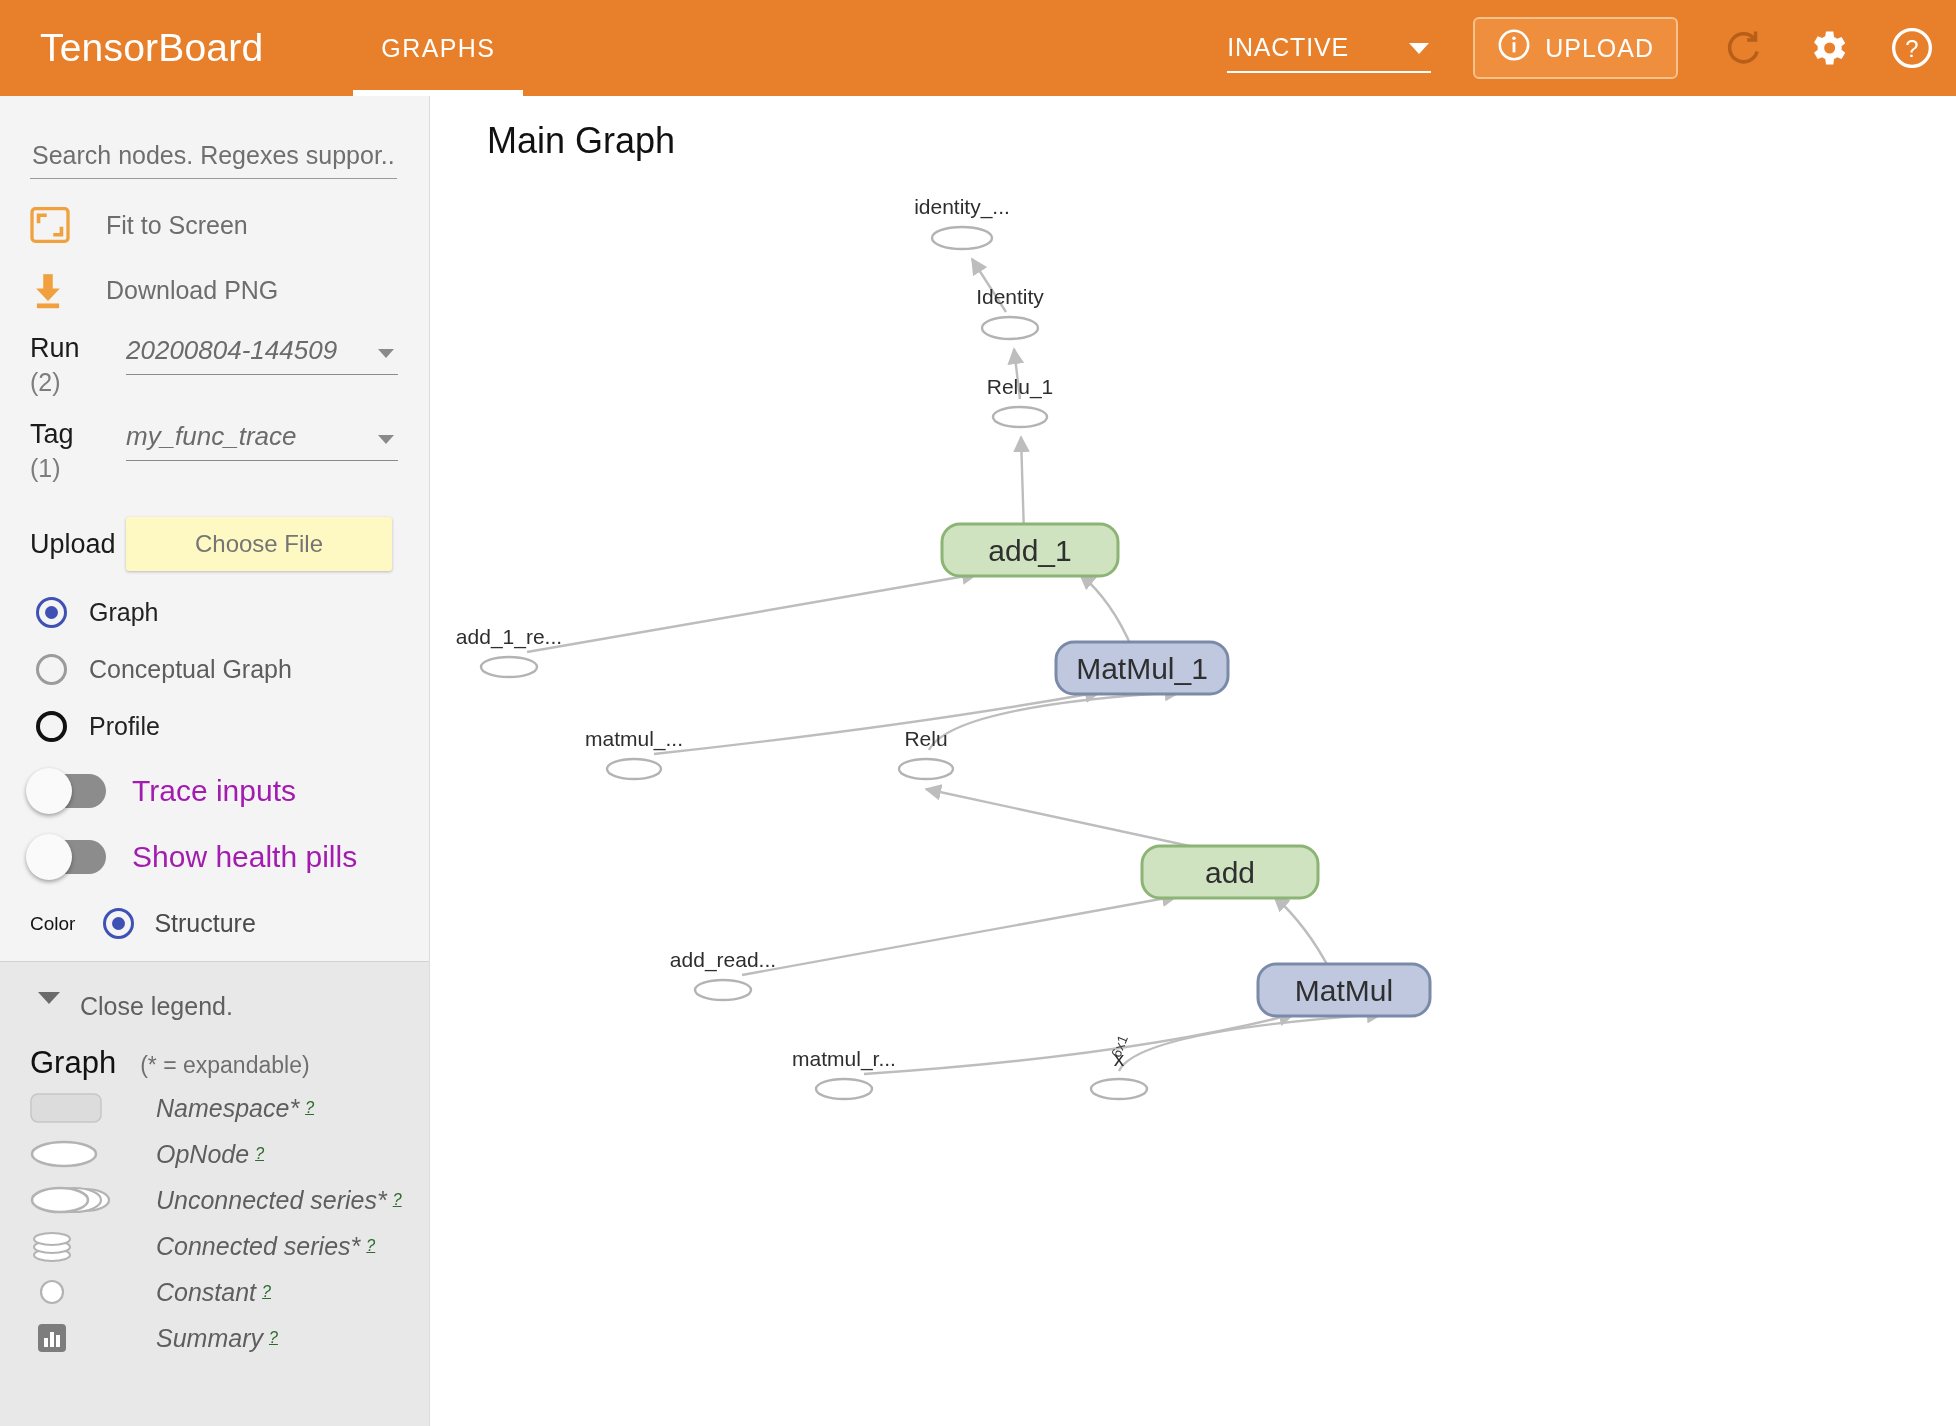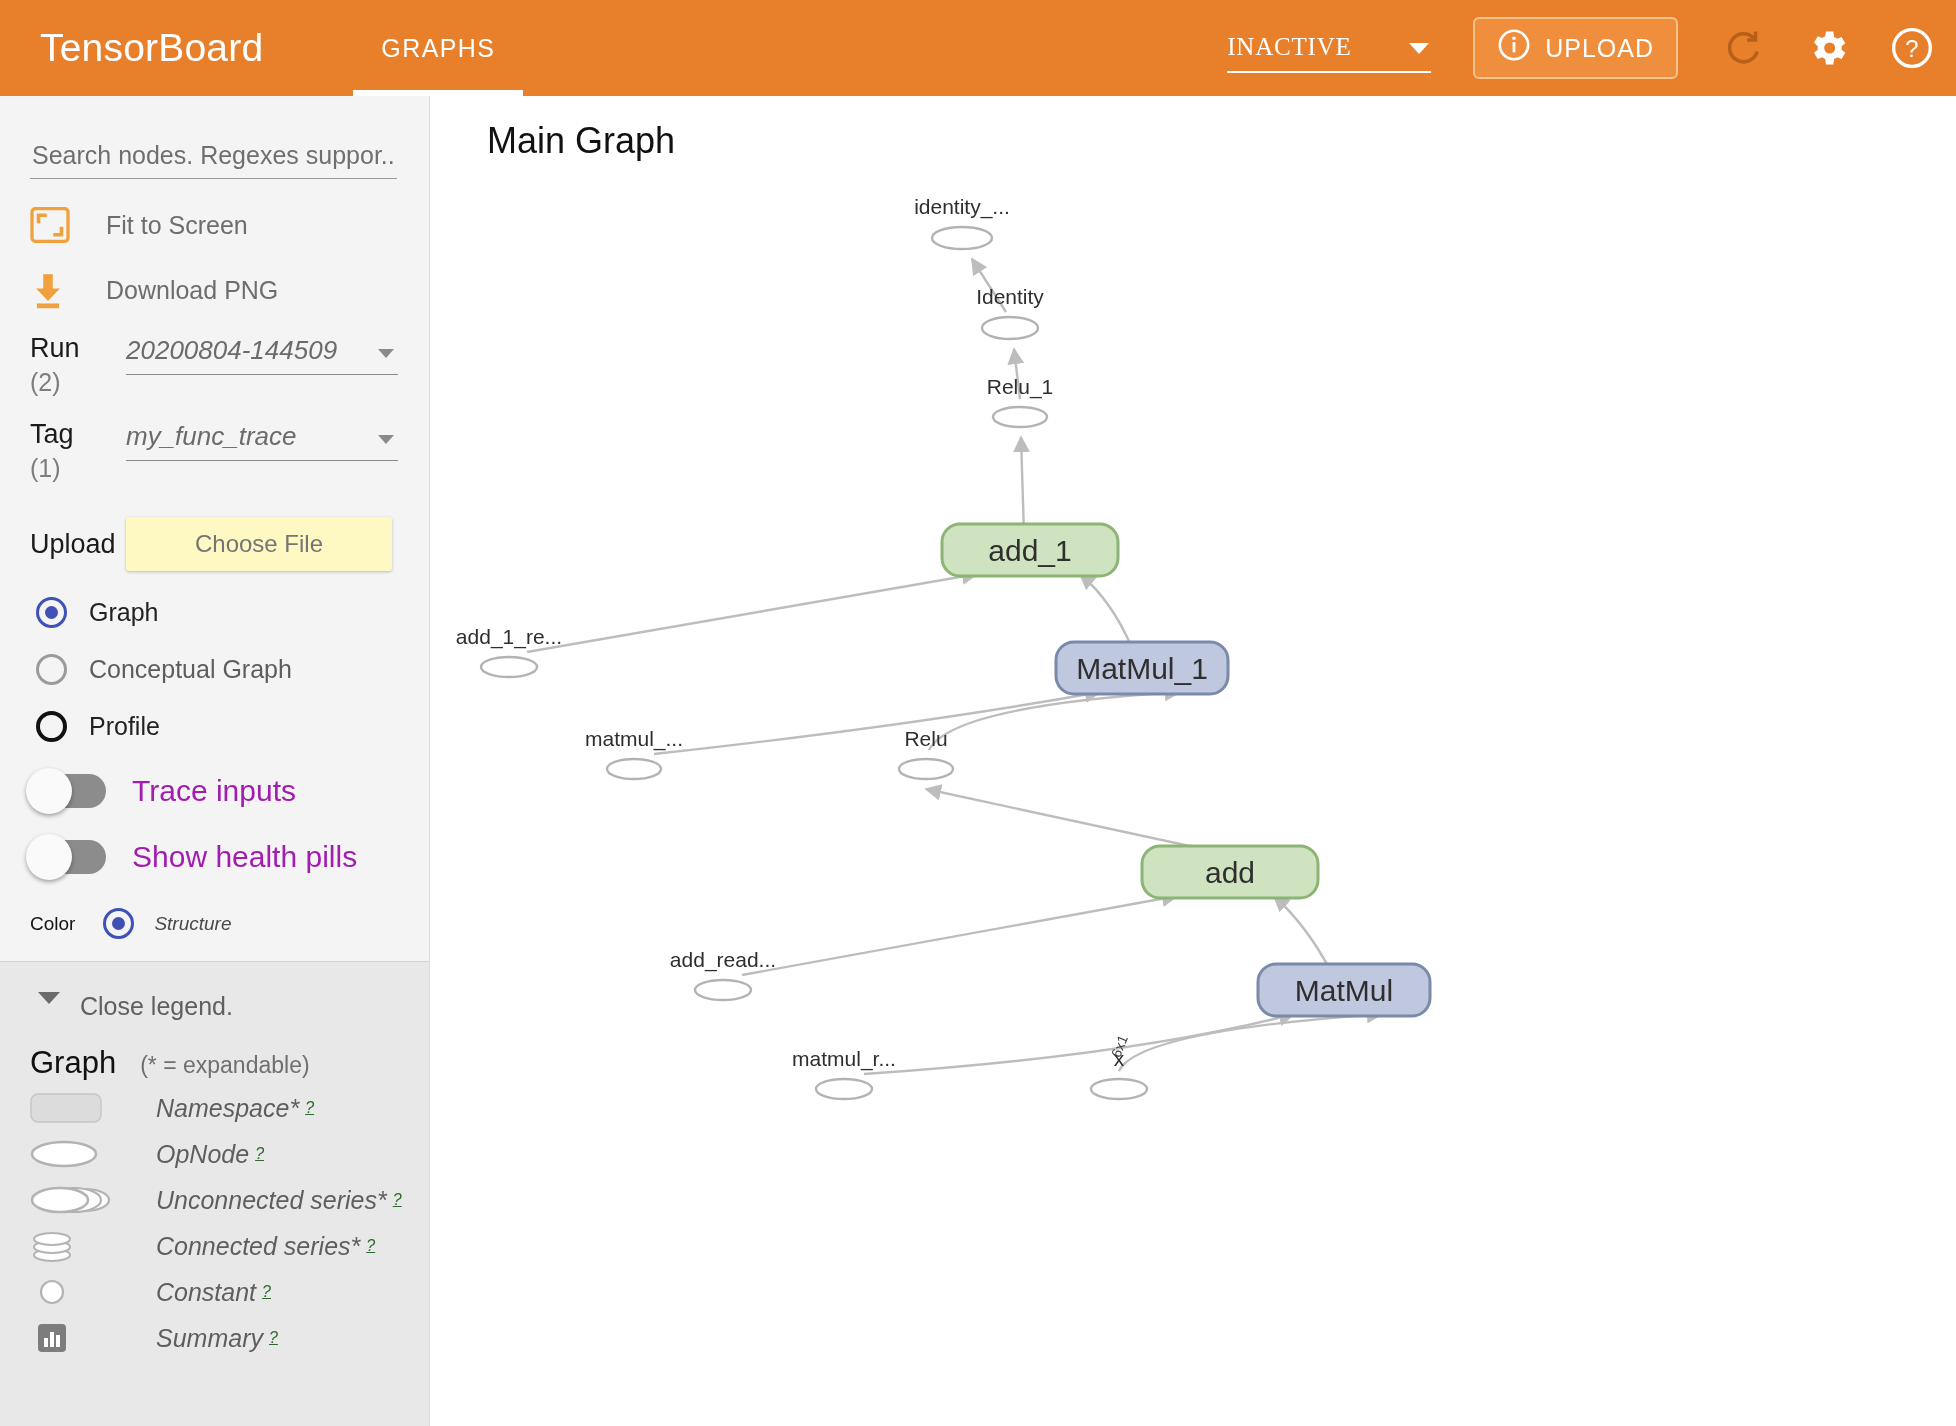--- a/index.html
+++ b/index.html
@@ -33,21 +33,21 @@
     height: 6px; background: #fff;
   }
   .tb-spacer { flex: 1; }
 
   .tb-select {
     position: relative; margin-right: 30px;
     width: 204px; height: 50px;
     border-bottom: 2px solid #fff;
     display: flex; align-items: center;
   }
-  .tb-select-val { color: #fff; font-size: 25px; letter-spacing: .8px; font-family: Liberation Serif, serif; }
+  .tb-select-val { color: #fff; font-size: 25px; letter-spacing: .8px; }
   .tb-caret {
     position: absolute; right: 2px; top: 20px;
     width: 0; height: 0;
     border-left: 10px solid transparent;
     border-right: 10px solid transparent;
     border-top: 11px solid #fff;
   }
 
   .tb-upload {
     display: flex; align-items: center; gap: 14px;
@@ -136,21 +136,21 @@
   }
   .toggle .knob {
     position: absolute; left: -4px; top: -6px;
     width: 46px; height: 46px; border-radius: 50%; background: #fafafa;
     box-shadow: 0 2px 4px rgba(0,0,0,.35);
   }
   .toggle-lbl { font-size: 30px; color: #a21caf; margin-left: 26px; }
 
   .color-row { display: flex; align-items: center; margin: 34px 0 22px 30px; }
   .color-row .key { font-size: 19px; color: #131313; margin-right: 28px; }
-  .color-row .radio-lbl { font-size: 19px; color: #4a4a4a; font-style: italic; }
+  .color-row .radio-lbl { font-size: 25px; color: #4a4a4a; }
 
   .legend {
     border-top: 1px solid #d2d2d2;
     background: #e8e8e8;
     padding: 30px 0 0 0;
     height: 100%;
   }
   .legend-close { display: flex; align-items: flex-start; margin-left: 38px; cursor: pointer; }
   .legend-close .chev {
     width: 0; height: 0;

